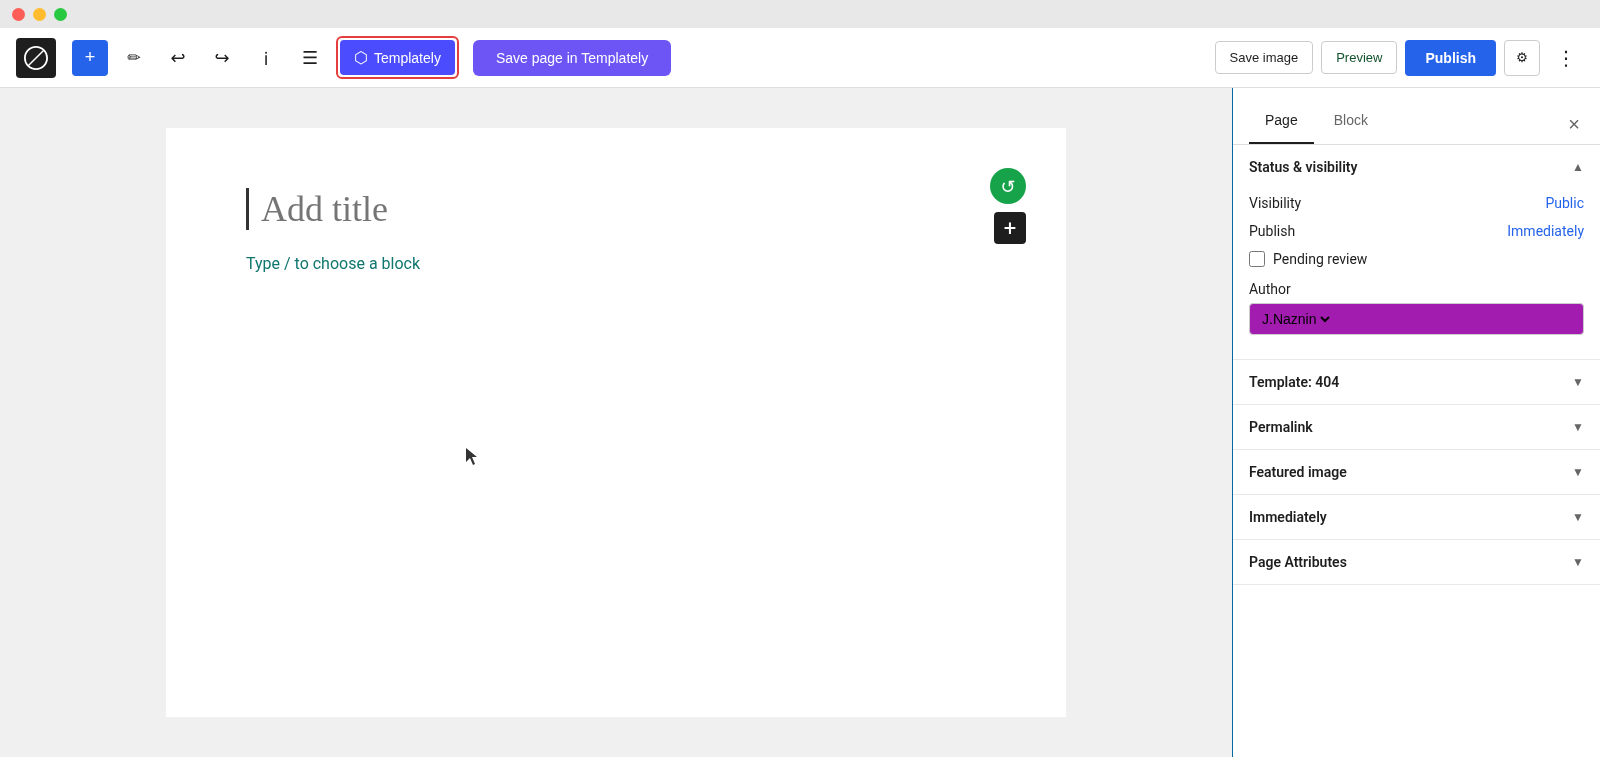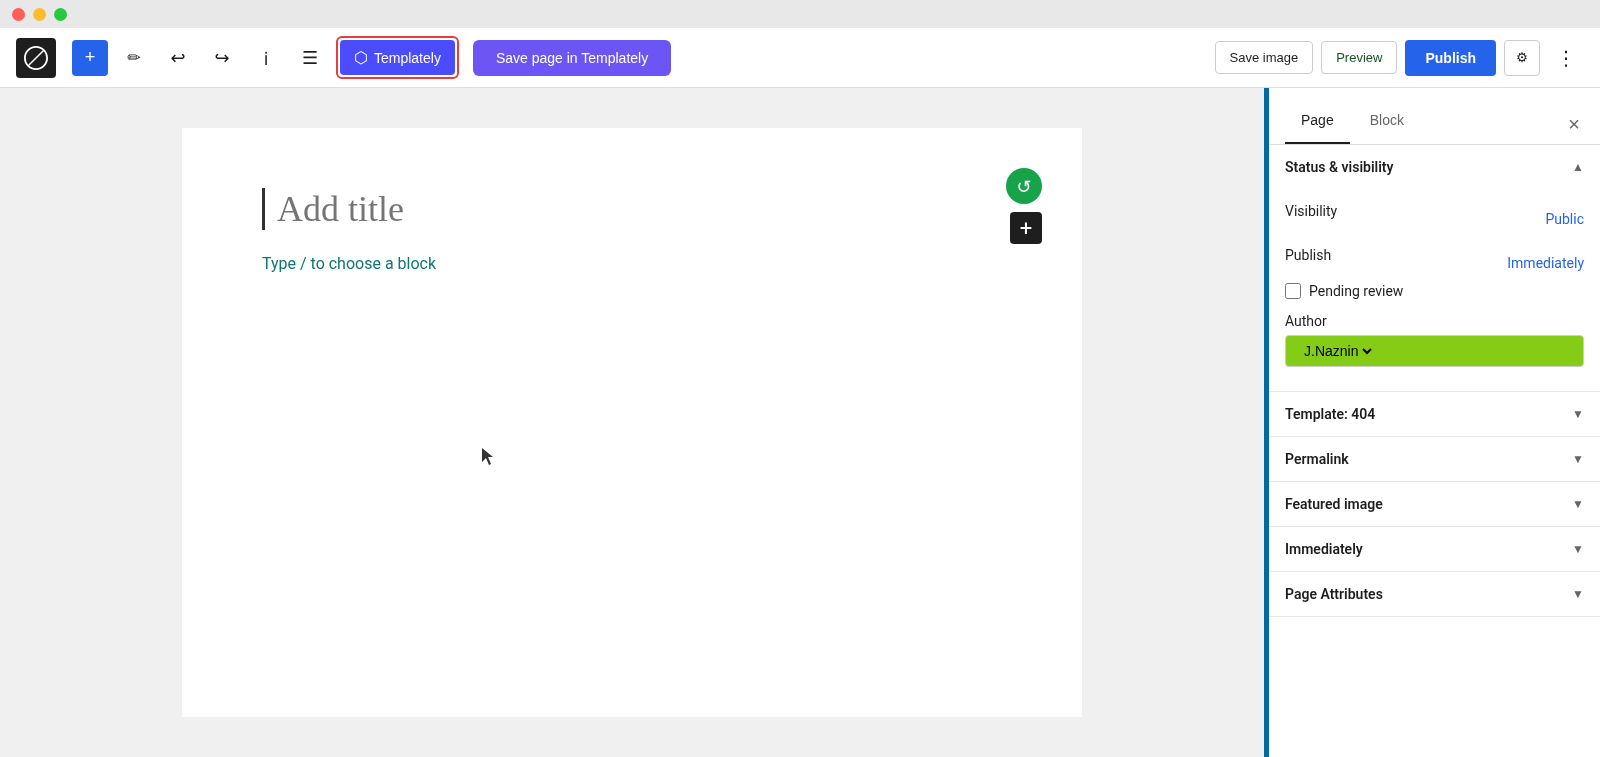--- a/index.html
+++ b/index.html
@@ -198,23 +198,23 @@
     .cursor {
       position: absolute;
       top: 320px;
       left: 300px;
       width: 12px; height: 18px;
       pointer-events: none;
     }
 
     
     .right-sidebar {
-      width: 336px;
+      width: 368px;
       background: #fff;
-      border-left: 5px solid #0369a1;
+      border-left: 1px solid #0369a1;
       display: flex;
       flex-direction: column;
       overflow-y: auto;
     }
 
     .sidebar-header {
       display: flex;
       align-items: center;
       justify-content: space-between;
       padding: 16px 16px 0;
@@ -269,21 +269,21 @@
     }
 
     .visibility-row, .publish-row {
       display: flex;
       justify-content: space-between;
       align-items: center;
       padding: 6px 0;
       font-size: 14px;
     }
     .visibility-row .label, .publish-row .label { color: #1e1e1e; }
-    .visibility-row .value, .publish-row .value { color: #2563eb; cursor: pointer; margin-top: 16px; }
+    .visibility-row .value, .publish-row .value { color: #2563eb; cursor: pointer; }
 
     .pending-review-row {
       display: flex;
       align-items: center;
       gap: 8px;
       padding: 6px 0;
       font-size: 14px;
       color: #1e1e1e;
     }
     .pending-review-checkbox {
@@ -291,24 +291,24 @@
       border: 1px solid #ccc;
       background: white;
       cursor: pointer;
     }
 
     .author-section { padding: 8px 0; }
     .author-label { font-size: 14px; color: #1e1e1e; margin-bottom: 6px; }
     .author-select {
       border: 1px solid #ccc;
       border-radius: 4px;
-      padding: 6px 14px;
-      font-size: 14px;
-      cursor: pointer;
-      background: #84cc16;
+      padding: 6px 8px;
+      font-size: 14px;
+      cursor: pointer;
+      background: #a21caf;
       display: flex;
       align-items: center;
       gap: 6px;
     }
     .author-select select {
       border: none; outline: none; background: transparent; font-size: 14px; cursor: pointer;
     }
 
     .sidebar-collapsible-row {
       display: flex;

